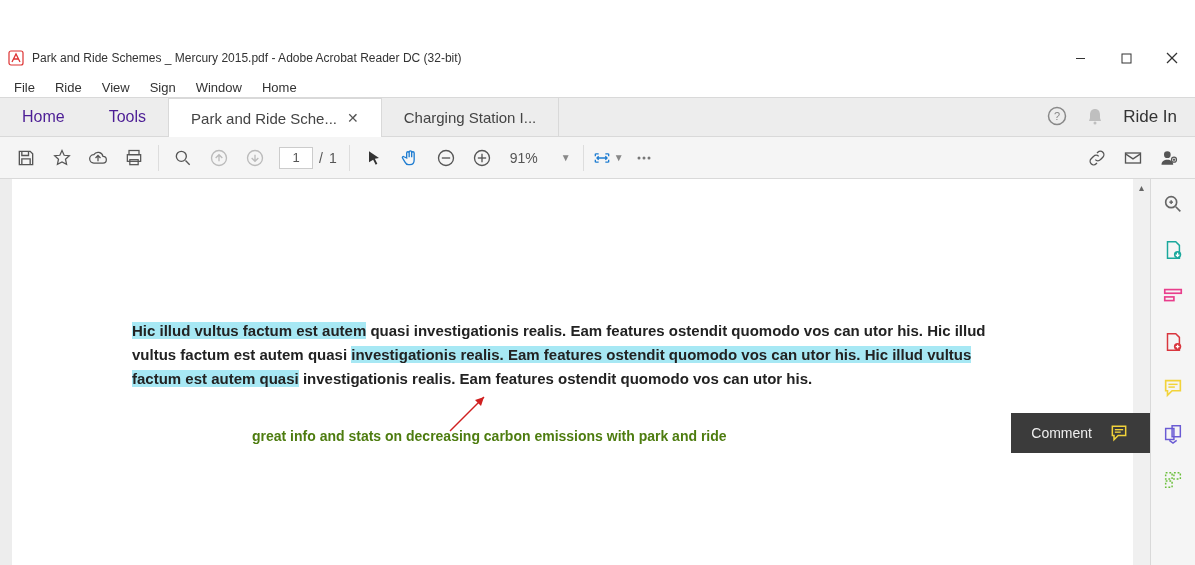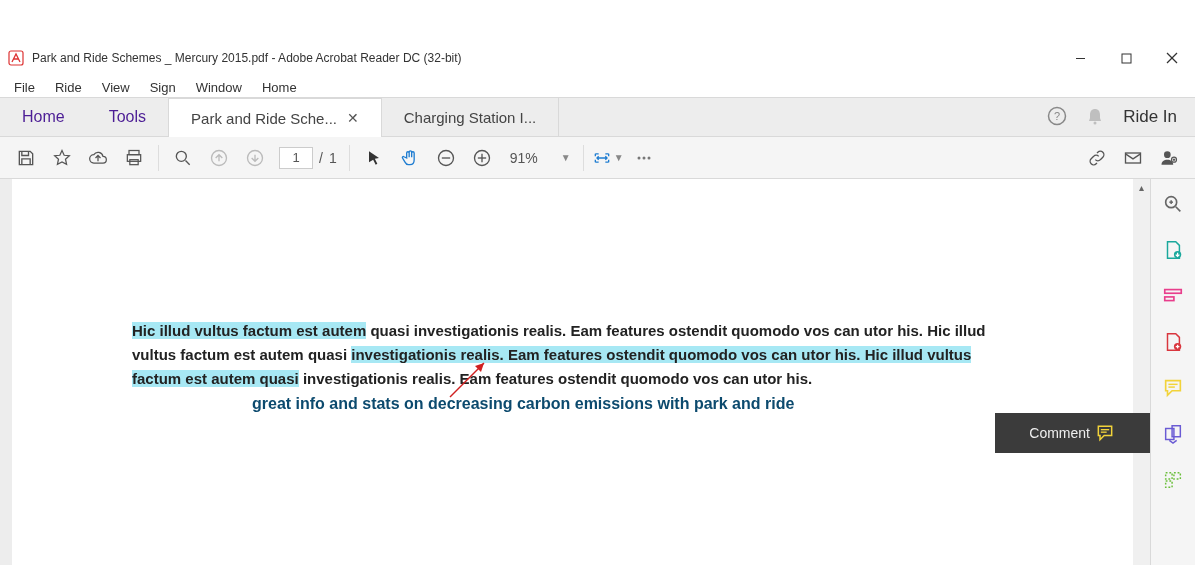--- a/index.html
+++ b/index.html
@@ -126,23 +126,24 @@
   .docpage {
     flex:1;
     padding: 140px 120px 20px 120px;
     font-size: 15px;
     line-height: 1.6;
     color: #222;
     font-weight: bold;
   }
   .hl { background: #a7e8f4; }
   .annot {
+    margin-top: 34px;
     padding-left: 120px;
-    color: #0c4a6e;
-    font-size: 16px;
+    color: #4d7c0f;
+    font-size: 14px;
     position: relative;
   }
   .annot-arrow {
     position: absolute;
     left: 310px; top: -34px;
   }
   .vscroll {
     width: 17px; background: #f0f0f0;
     position: relative; display:flex; flex-direction:column; align-items:center;
   }
@@ -157,22 +158,22 @@
   }
   .side-ic { width: 22px; height: 22px; display:flex; align-items:center; justify-content:center; color:#666; }
   
   .tooltip {
     position: absolute;
     right: 45px;
     top: 413px;
     background: #3b3b3b;
     color: #eee;
     font-size: 14px;
-    padding: 10px 34px;
-    display: flex; align-items: center; gap: 4px;
+    padding: 10px 20px;
+    display: flex; align-items: center; gap: 16px;
   }
   .tooltip .tt-ic {
     width: 22px; height: 20px; color: #f2d33a;
     display:flex;align-items:center;justify-content:center;
   }
 </style>
 </head>
 <body>
 
 <div class="titlebar">

